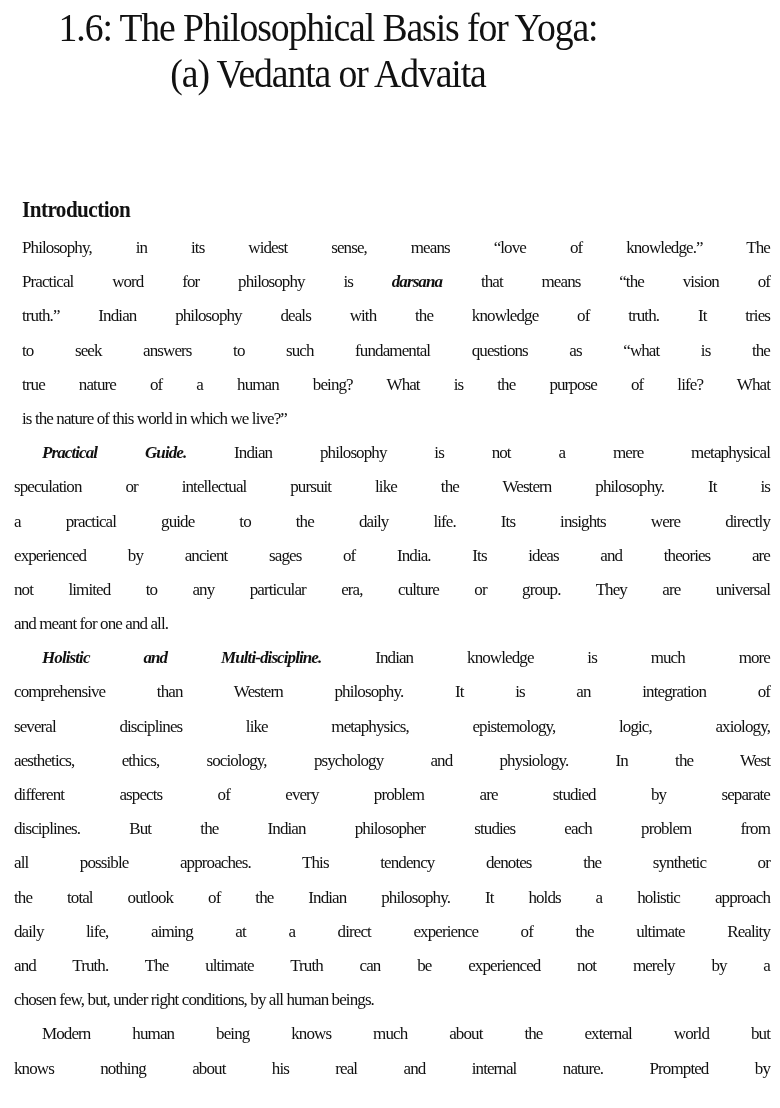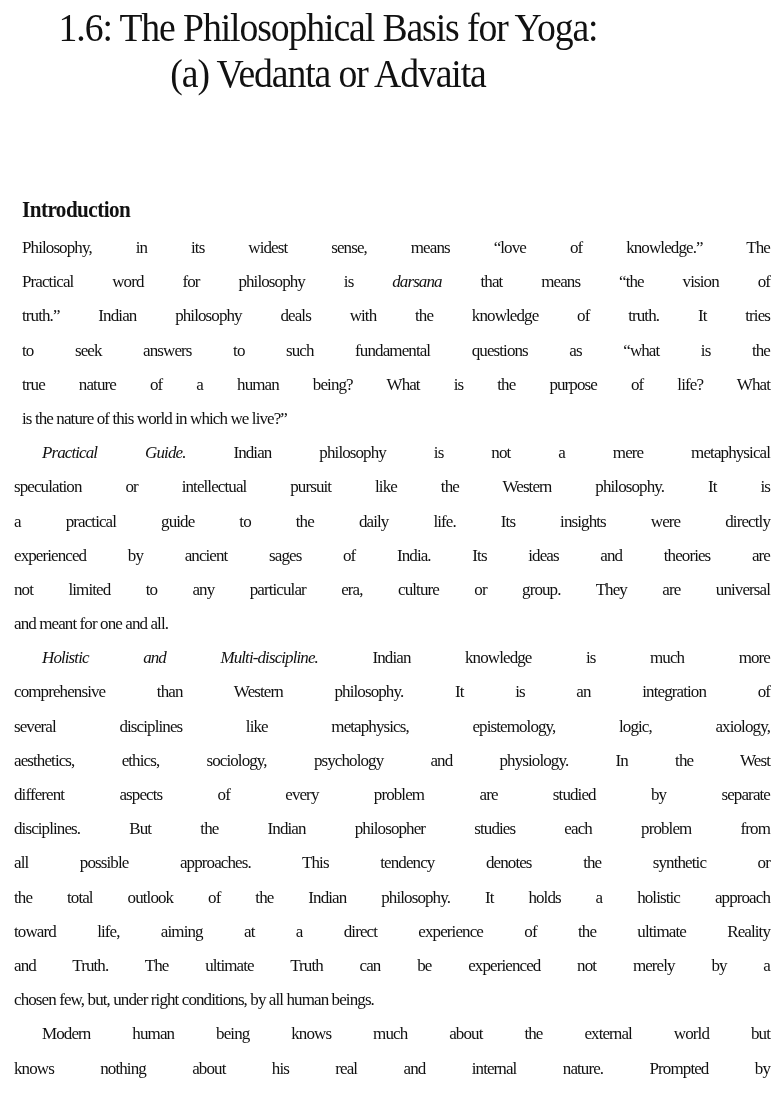--- a/index.html
+++ b/index.html
@@ -61,20 +61,21 @@
     }
     .line.last {
       text-align-last: left;
     }
     .indent {
       padding-left: 28px;
     }
     .p1 { padding-left: 8px; }
     em {
       font-style: italic;
+      font-weight: bold;
     }
   </style>
 </head>
 <body>
 
 <div class="title-block">
   <span class="title-line">1.6: The Philosophical Basis for Yoga:</span>
   <span class="title-line">(a) Vedanta or Advaita</span>
 </div>
 
@@ -102,21 +103,21 @@
 
   <div>
     <span class="line indent"><em>Holistic and Multi-discipline.</em><span> Indian knowledge is much more</span></span>
     <span class="line">comprehensive than Western philosophy. It is an integration of</span>
     <span class="line">several disciplines like metaphysics, epistemology, logic, axiology,</span>
     <span class="line">aesthetics, ethics, sociology, psychology and physiology. In the West</span>
     <span class="line">different aspects of every problem are studied by separate</span>
     <span class="line">disciplines. But the Indian philosopher studies each problem from</span>
     <span class="line">all possible approaches. This tendency denotes the synthetic or</span>
     <span class="line">the total outlook of the Indian philosophy. It holds a holistic approach</span>
-    <span class="line">toward life, aiming at a direct experience of the ultimate Reality</span>
+    <span class="line">daily life, aiming at a direct experience of the ultimate Reality</span>
     <span class="line">and Truth. The ultimate Truth can be experienced not merely by a</span>
     <span class="line last">chosen few, but, under right conditions, by all human beings.</span>
   </div>
 
   <div>
     <span class="line indent">Modern human being knows much about the external world but</span>
     <span class="line">knows nothing about his real and internal nature. Prompted by</span>
   </div>
 
 </div>

